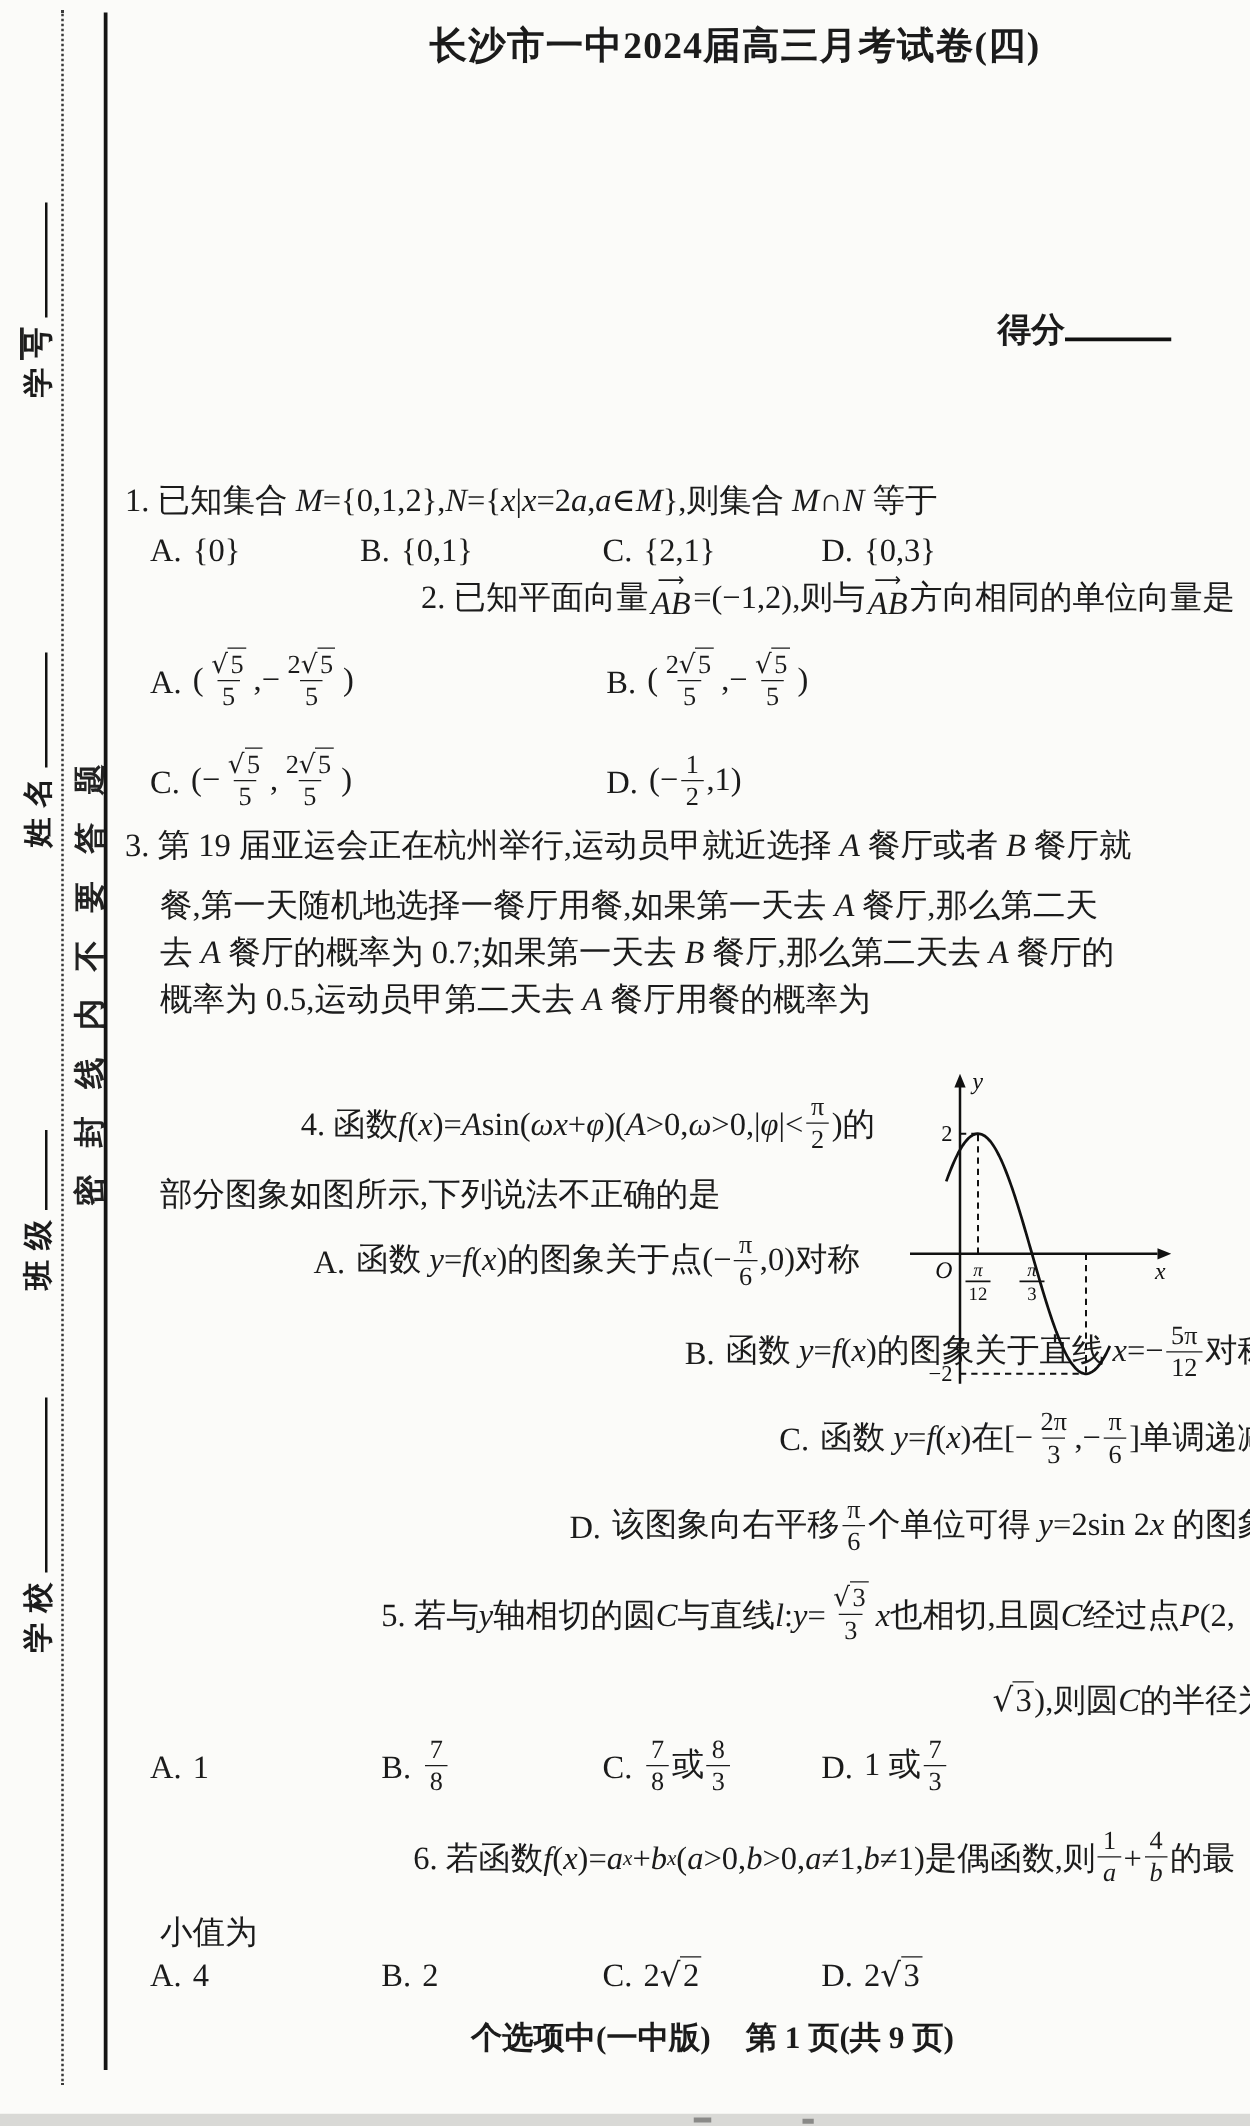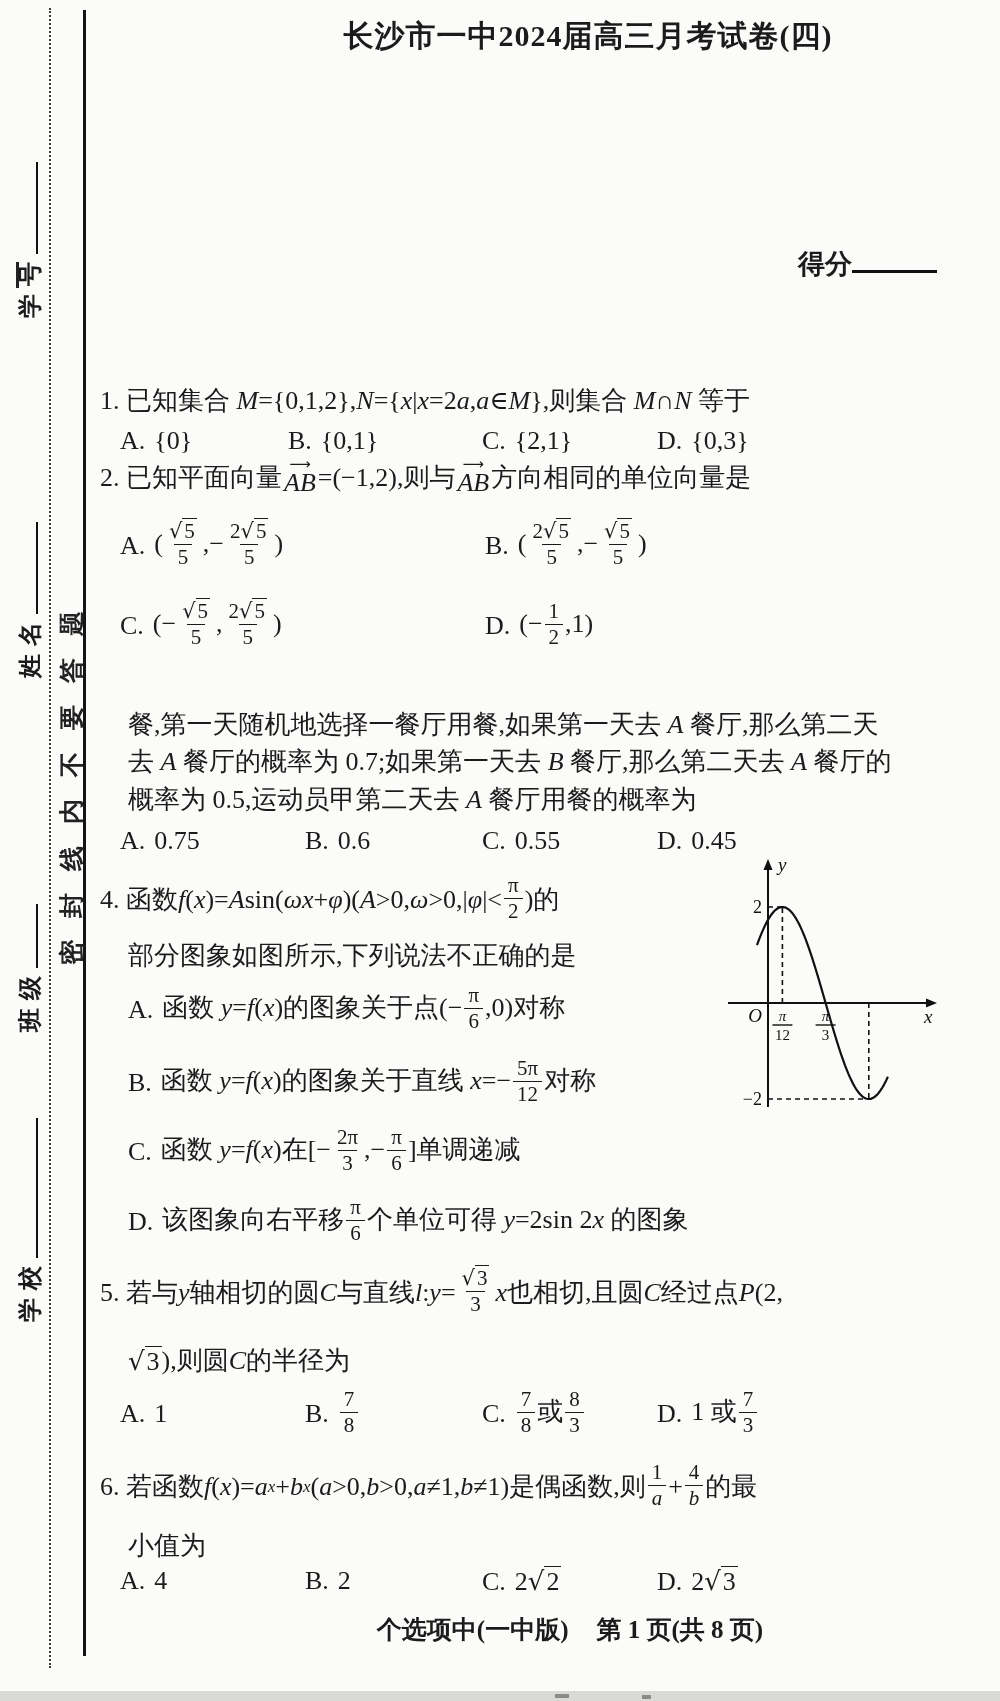--- a/index.html
+++ b/index.html
@@ -25,21 +25,21 @@
   
   .exam-title{position:absolute;left:148px;top:16px;width:880px;text-align:center;
     font-size:30px;font-weight:bold;letter-spacing:1px;}
   .subject{position:absolute;left:100px;top:116px;width:790px;text-align:center;
     font-size:50px;font-weight:bold;letter-spacing:42px;}
   .meta{position:absolute;left:100px;top:186px;width:790px;display:flex;justify-content:center;gap:70px;
     font-size:24px;font-weight:bold;}
   .score{position:absolute;left:798px;top:246px;font-size:27px;font-weight:bold;}
   
   .line{position:absolute;left:100px;width:888px;white-space:nowrap;line-height:34px;}
-  .tall{display:flex;align-items:center;min-height:70px;line-height:30px;}
+  .tall{display:flex;align-items:center;min-height:70px;line-height:30px;justify-content:flex-end;}
   .indent{left:128px;}
   .bold{font-weight:bold;}
   .optrow{position:absolute;left:100px;width:888px;height:36px;}
   .optrow .opt{position:absolute;white-space:nowrap;}
   .optrow.frows{height:72px;display:block;}
   .optrow.frows .opt{display:flex;align-items:center;height:72px;}
   .opt-label{margin-right:9px;}
   .footer{position:absolute;left:130px;top:1613px;width:880px;display:flex;justify-content:center;gap:28px;
     font-size:25px;font-weight:bold;}
   .bottom-edge{position:absolute;left:0;top:1691px;width:1000px;height:10px;background:#d9d9d6;}
@@ -139,29 +139,24 @@
       </span>
     <span class="opt" style="left:385px">
         <span class="opt-label">D.</span>
         <span>(−<span class="frac">
             <span class="num">1</span>
             <span class="den">2</span>
           </span>,1)</span>
       </span>
   </div>
 
+  <div class="line" style="top:660px">3. 第 19 届亚运会正在杭州举行,运动员甲就近选择 <i>A</i> 餐厅或者 <i>B</i> 餐厅就</div>
   <div class="line indent" style="top:708px">餐,第一天随机地选择一餐厅用餐,如果第一天去 <i>A</i> 餐厅,那么第二天</div>
   <div class="line indent" style="top:745px">去 <i>A</i> 餐厅的概率为 0.7;如果第一天去 <i>B</i> 餐厅,那么第二天去 <i>A</i> 餐厅的</div>
   <div class="line indent" style="top:783px">概率为 0.5,运动员甲第二天去 <i>A</i> 餐厅用餐的概率为</div>
-  <div class="optrow" style="top:826px">
-    <span class="opt" style="left:20px"><span class="opt-label">A.</span><span>0.75</span></span>
-    <span class="opt" style="left:205px"><span class="opt-label">B.</span><span>0.6</span></span>
-    <span class="opt" style="left:382px"><span class="opt-label">C.</span><span>0.55</span></span>
-    <span class="opt" style="left:557px"><span class="opt-label">D.</span><span>0.45</span></span>
-  </div>
 
   <div class="line tall" style="top:865px;width:600px">4. 函数 <i>f</i>(<i>x</i>)=<i>A</i>sin(<i>ωx</i>+<i>φ</i>)(<i>A</i>&gt;0,<i>ω</i>&gt;0,|<i>φ</i>|&lt;<span class="frac">
         <span class="num">π</span>
         <span class="den">2</span>
       </span>)的</div>
   <div class="line indent" style="top:939px">部分图象如图所示,下列说法不正确的是</div>
   <div class="line tall indent" style="top:975px;width:560px">
       <span class="opt-label">A.</span>
       <span>函数 <i>y</i>=<i>f</i>(<i>x</i>)的图象关于点(−<span class="frac">
           <span class="num">π</span>
@@ -265,19 +260,19 @@
   <div class="line indent" style="top:1529px">小值为</div>
   <div class="optrow" style="top:1566px">
     <span class="opt" style="left:20px"><span class="opt-label">A.</span><span>4</span></span>
     <span class="opt" style="left:205px"><span class="opt-label">B.</span><span>2</span></span>
     <span class="opt" style="left:382px"><span class="opt-label">C.</span><span>2<span class="sqrt"><span class="rsign">√</span><span class="rbody">2</span></span></span></span>
     <span class="opt" style="left:557px"><span class="opt-label">D.</span><span>2<span class="sqrt"><span class="rsign">√</span><span class="rbody">3</span></span></span></span>
   </div>
 
   <div class="footer">
     <span>个选项中(一中版)</span>
-    <span>第 1 页(共 8 页)</span>
+    <span>第 1 页(共 9 页)</span>
   </div>
 
   <div class="bottom-edge"></div>
   <div class="smudge" style="left:555px;top:1694px;width:14px;height:4px"></div>
   <div class="smudge" style="left:642px;top:1695px;width:9px;height:4px"></div>
 </div>
 
 </body></html>

